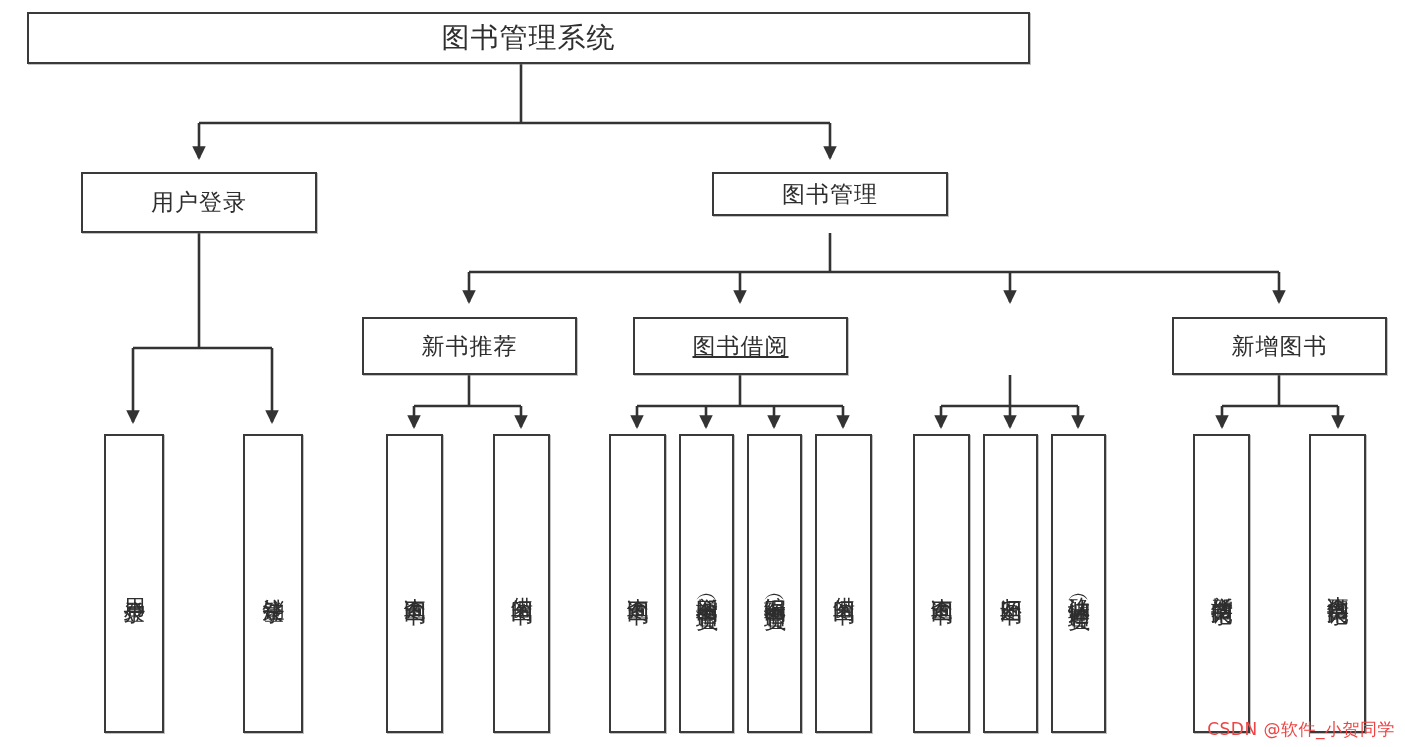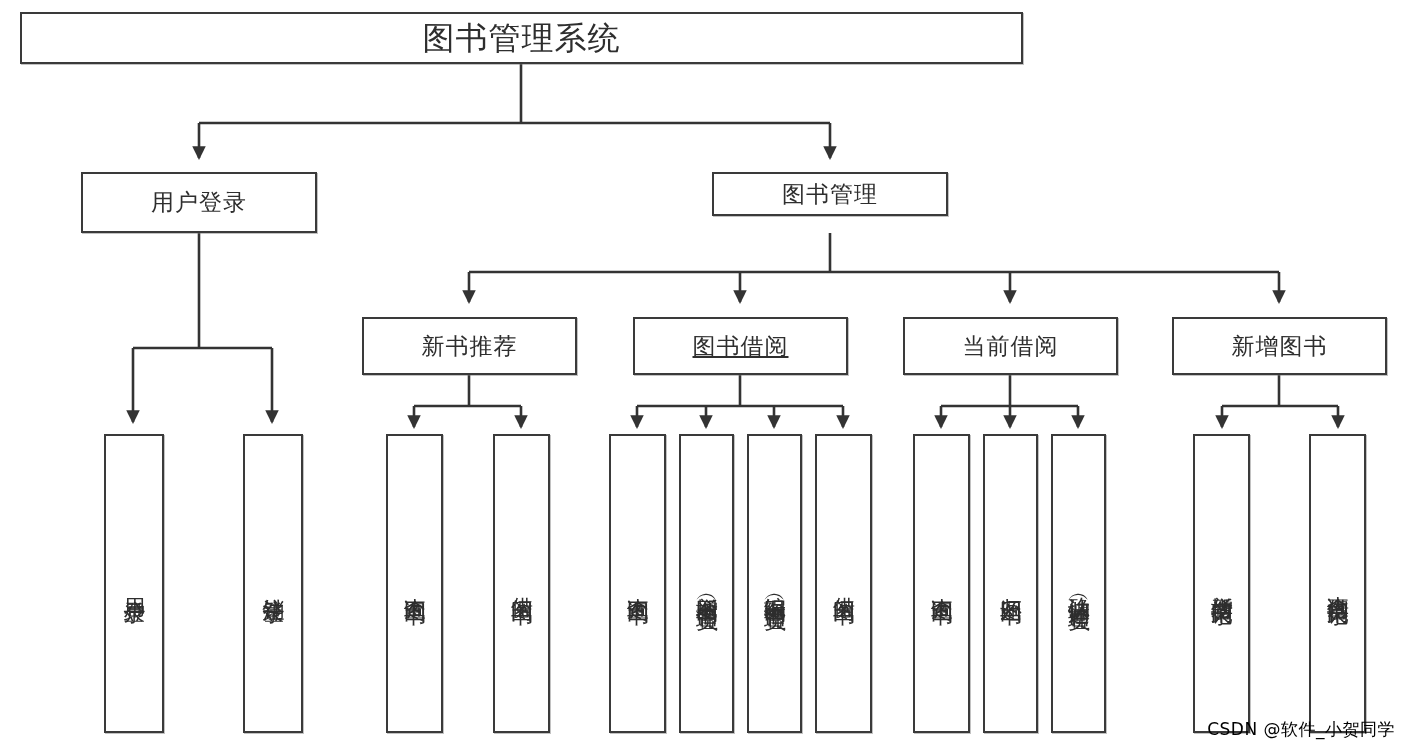--- a/index.html
+++ b/index.html
@@ -37,21 +37,22 @@
     color: #2e2e2e;
     box-shadow: 1px 1px 0 rgba(120,120,120,0.45);
   }
   .node.horizontal {
     font-size: 23px;
     letter-spacing: 1px;
     line-height: 1.15;
     white-space: nowrap;
   }
   .node.root {
-    font-size: 32px;
+    font-size: 28px;
+    margin-left: 7px;
   }
   .node.leaf {
     align-items: flex-start;
     justify-content: center;
     padding-top: 0;
   }
   .leaf-text {
     writing-mode: vertical-rl;
     text-orientation: upright;
     font-size: 22px;
@@ -67,21 +68,21 @@
   }
   .leaf-text.top-aligned {
     align-items: flex-start;
     padding-top: 4px;
   }
   .watermark {
     position: absolute;
     right: 10px;
     bottom: 6px;
     font-size: 17px;
-    color: #000000;
+    color: #ef4444;
     letter-spacing: 0.5px;
     white-space: nowrap;
     user-select: none;
   }
 </style>
 </head>
 <body>
 
 <div id="diagram-root">
 
@@ -148,23 +149,20 @@
   </div>
 
   <div class="node horizontal" style="left:362px; top:317px; width:215px; height:58px;">
     <span>新书推荐</span>
   </div>
 
   <div class="node horizontal" style="left:633px; top:317px; width:215px; height:58px;text-decoration:underline;">
     <span>图书借阅</span>
   </div>
 
-  <div class="node horizontal" style="left:903px; top:317px; width:215px; height:58px;">
-    <span>当前借阅</span>
-  </div>
 
   <div class="node horizontal" style="left:1172px; top:317px; width:215px; height:58px;">
     <span>新增图书</span>
   </div>
 
   <div class="node leaf" style="left:104px; top:434px; width:60px; height:299px;">
     <span class="leaf-text">用户登录</span>
   </div>
   <div class="node leaf" style="left:243px; top:434px; width:60px; height:299px;">
     <span class="leaf-text">注销登录</span>

